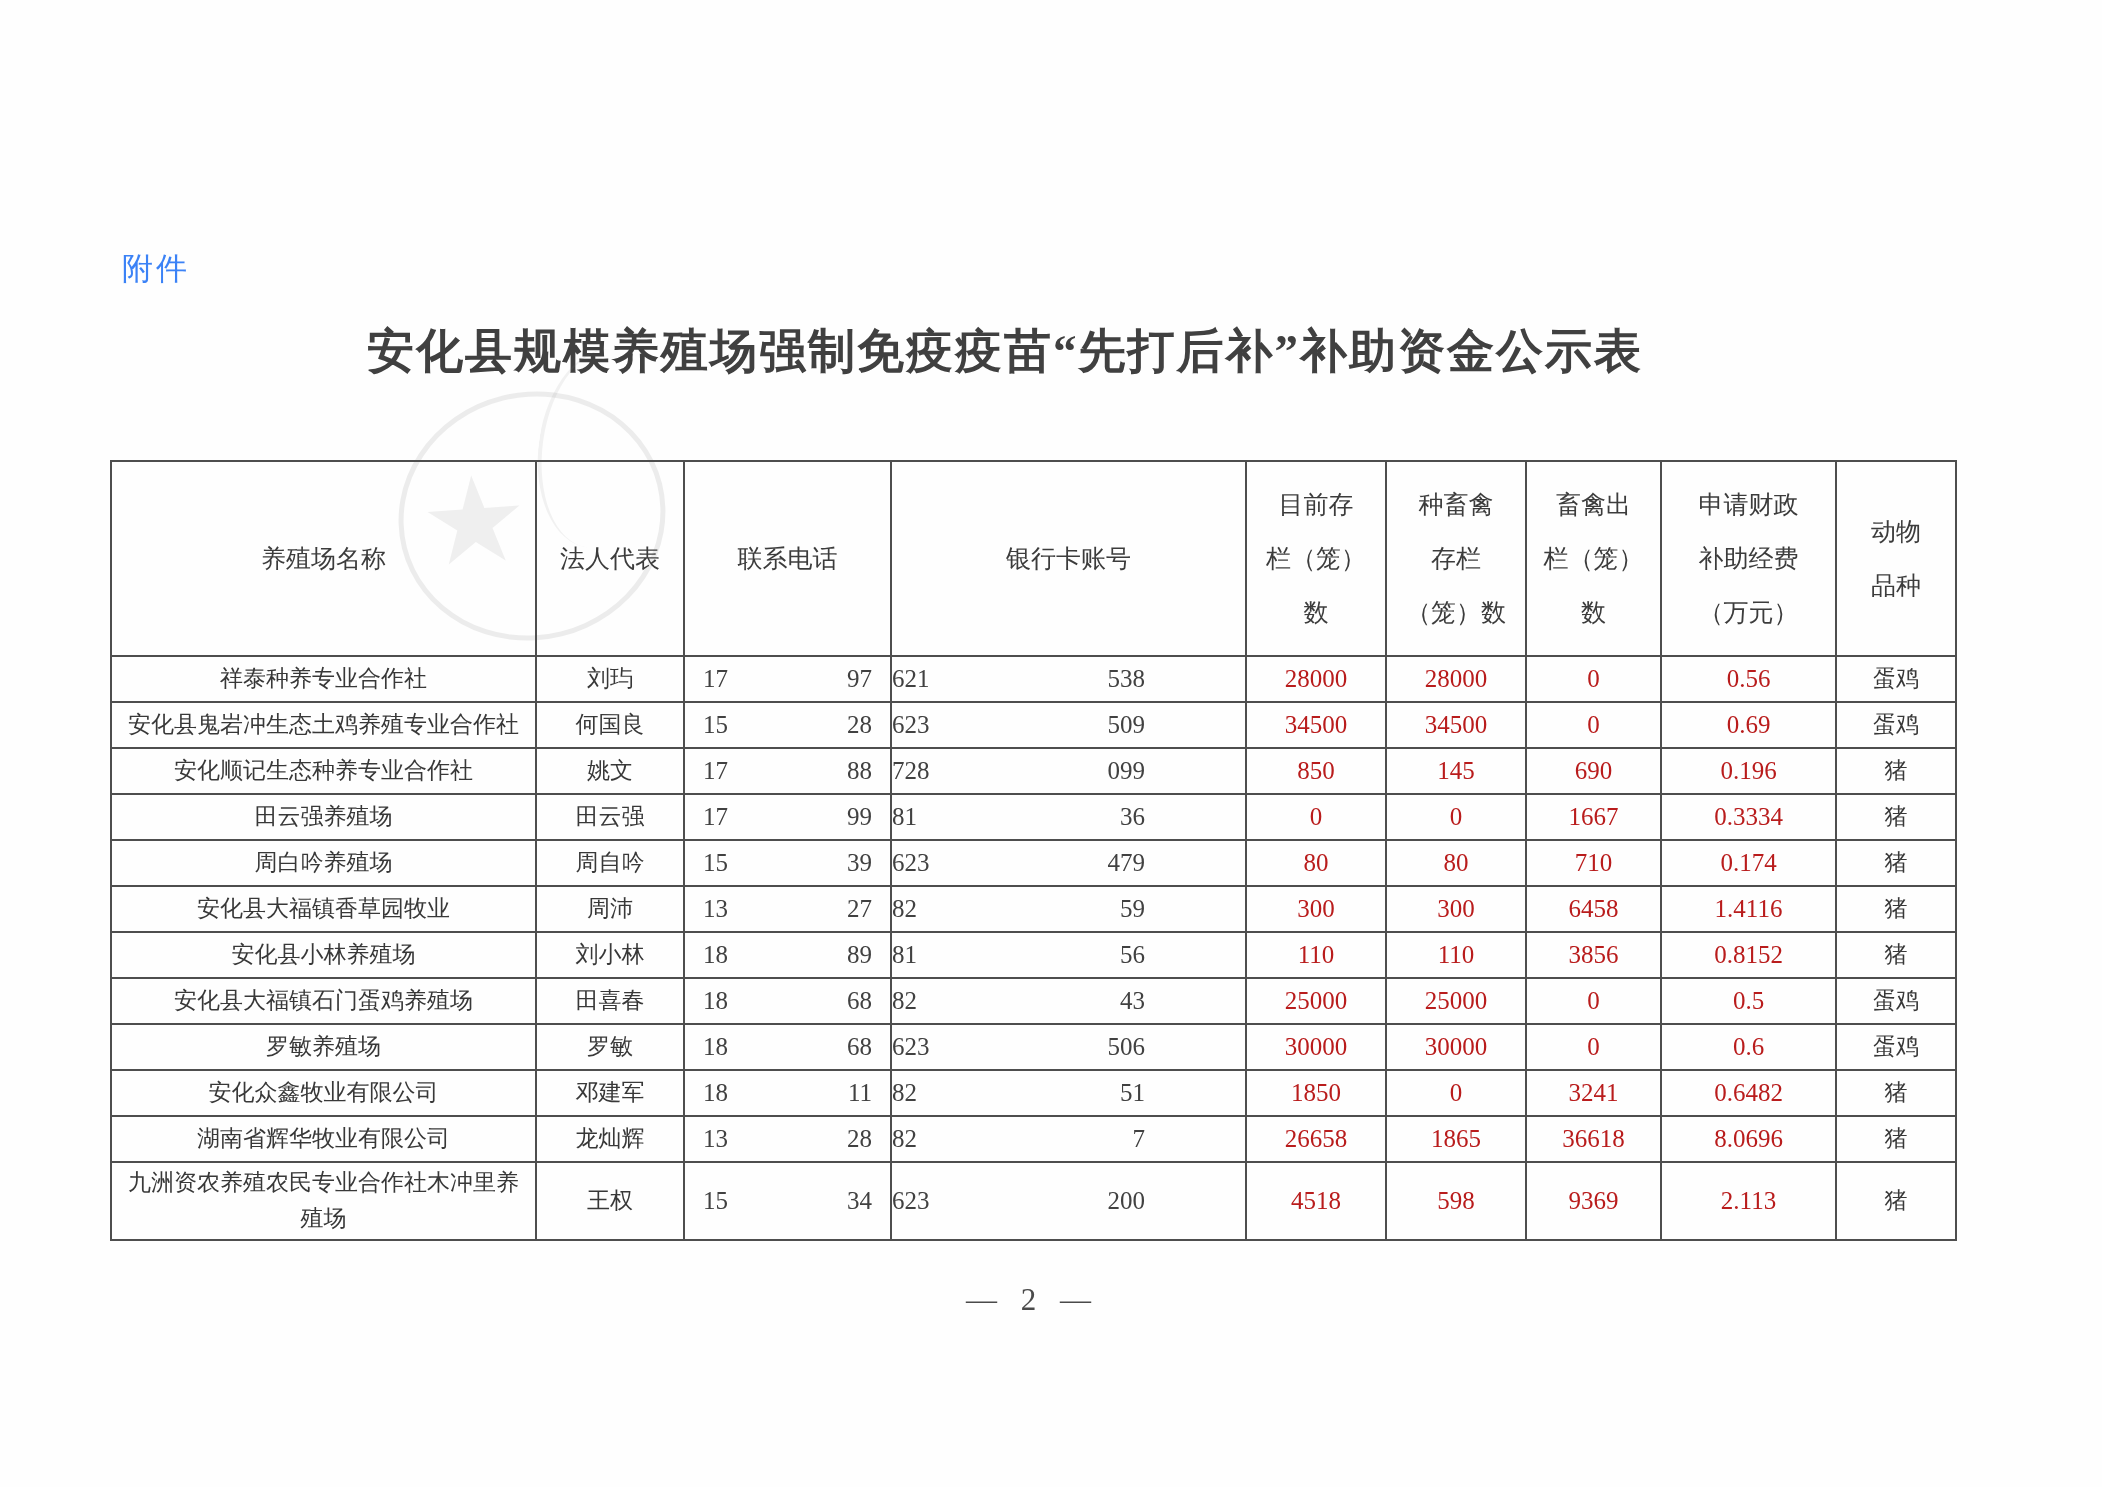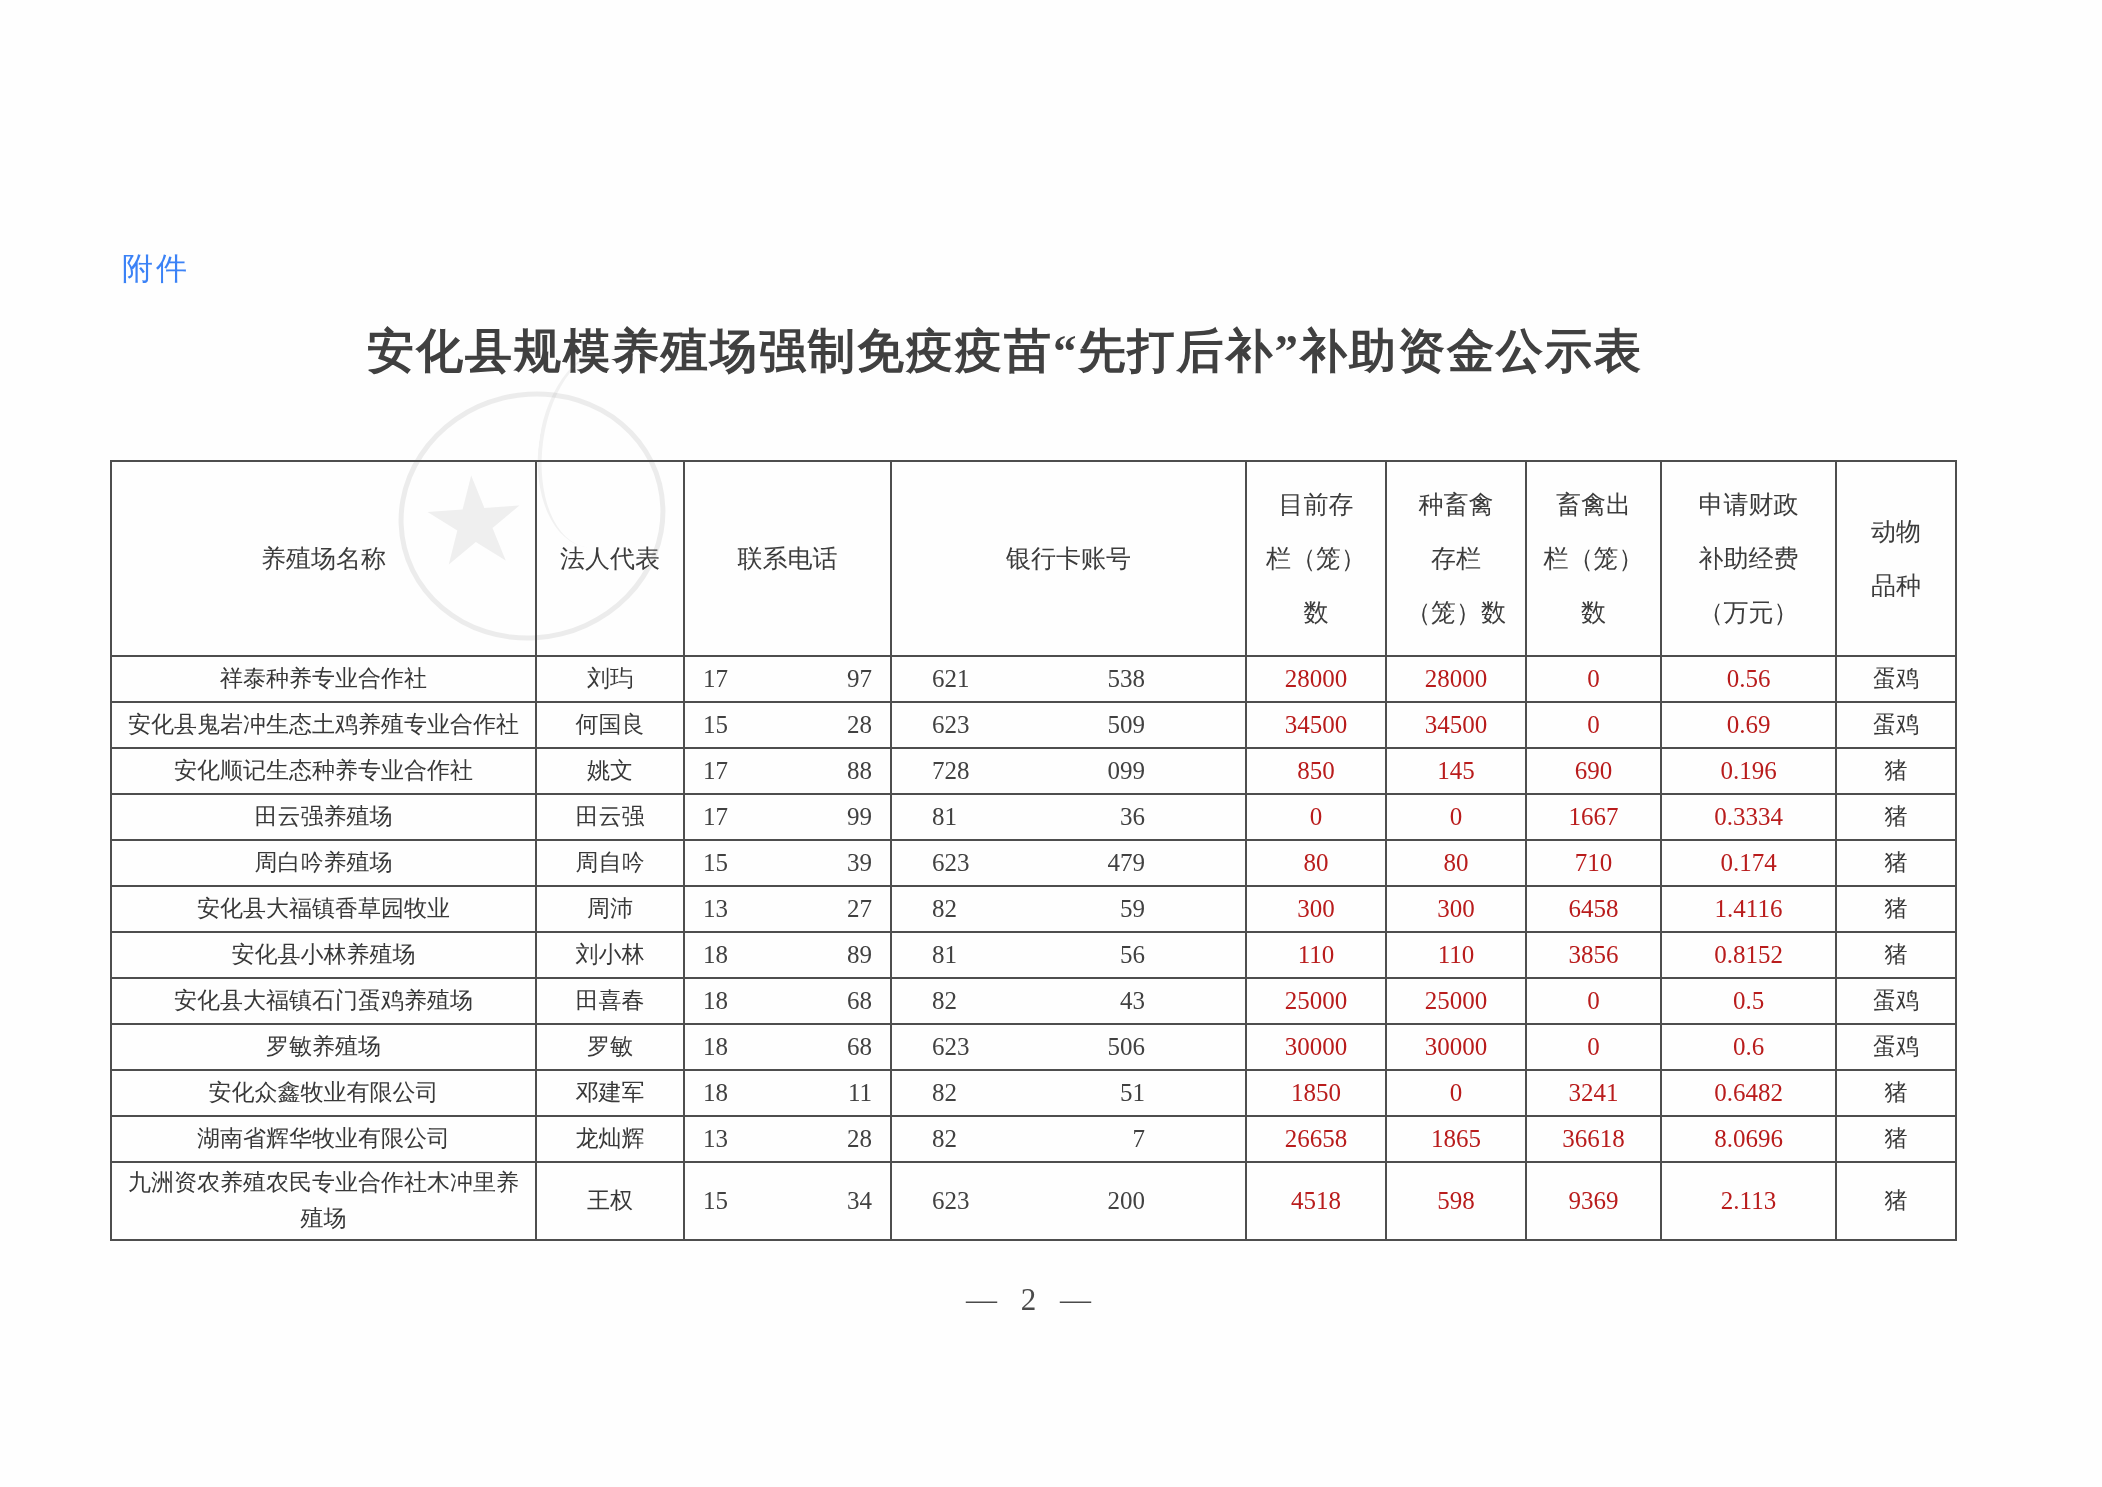--- a/index.html
+++ b/index.html
@@ -47,21 +47,21 @@
   }
   td{
     height:40px;text-align:center;vertical-align:middle;
     font-size:23px;padding:2px 4px;color:#383838;line-height:1.55;
   }
   td.name{padding:2px 14px;}
   td.num{font-size:25px;color:#b91c1c;}
   td.split{padding:0;}
   .gapwrap{display:flex;justify-content:space-between;align-items:center;font-size:25px;color:#414141;}
   .gapwrap.phone{padding:0 18px;}
-  .gapwrap.bank{padding-left:40px;padding-right:100px;}
+  .gapwrap.bank{padding-right:100px;}
   .footer{
     position:absolute;top:1282px;left:110px;width:1845px;text-align:center;
     font-size:31px;color:#4a4a4a;letter-spacing:8px;
   }
 </style>
 </head>
 <body>
 
 <div class="page">
   <div class="attachment">附件</div>

